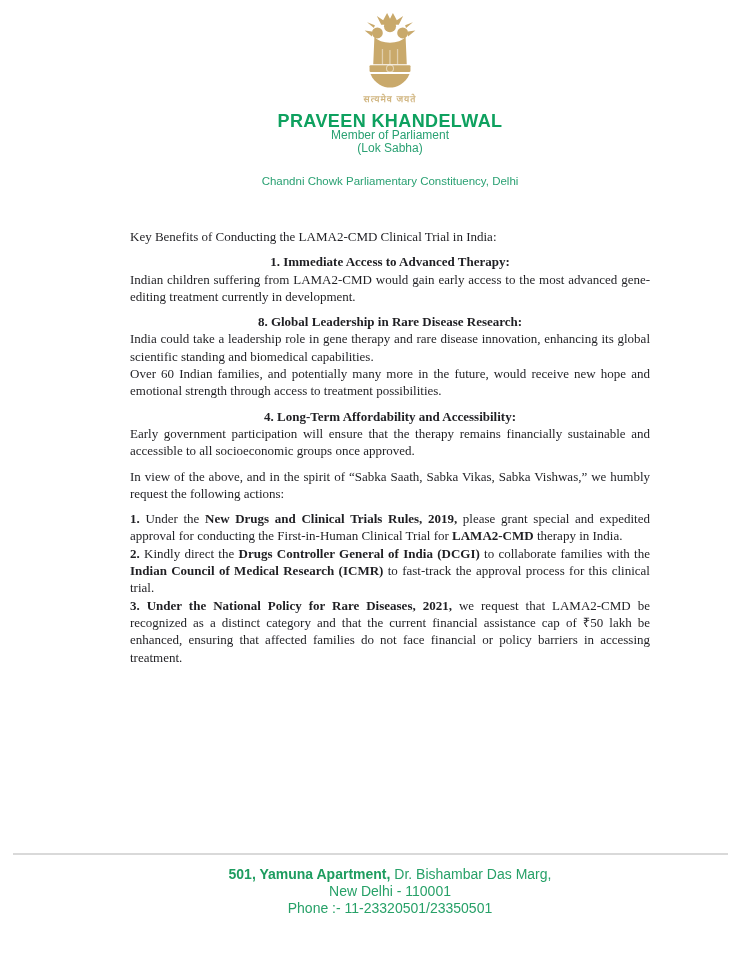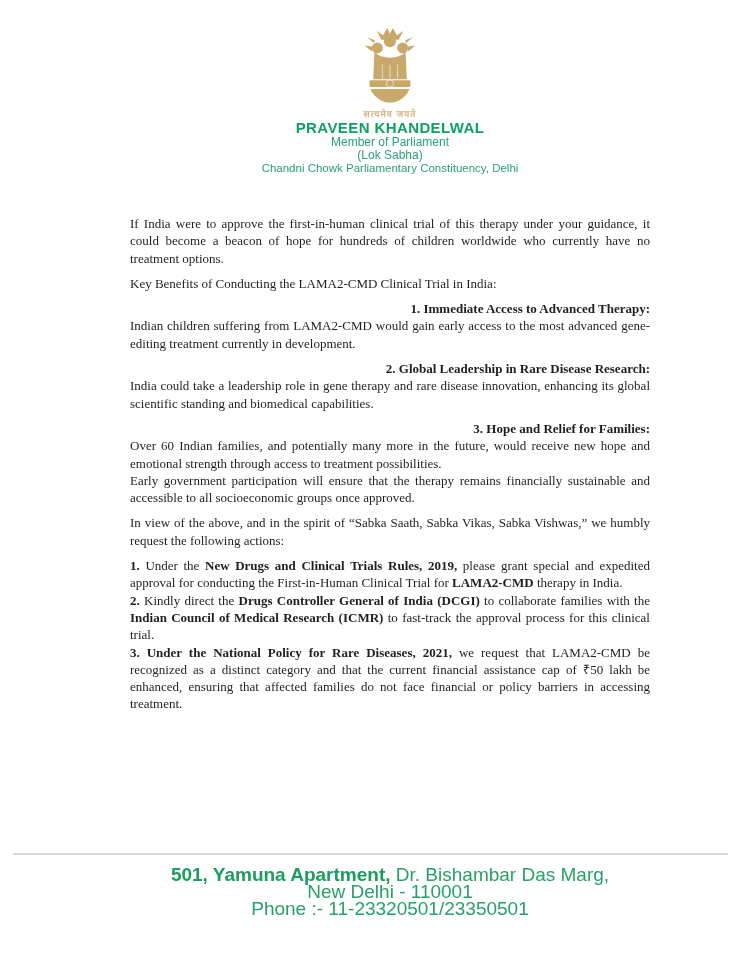--- a/index.html
+++ b/index.html
@@ -5,55 +5,55 @@
   * { margin:0; padding:0; box-sizing:border-box; }
   html,body { background:#ffffff; }
   body {
     width:741px; height:960px; position:relative; overflow:hidden;
     font-family:"Liberation Serif", serif;
   }
   .page { width:741px; height:960px; position:relative; background:#fff; }
 
   
   .letterhead {
-    padding-top:28px; padding-left:39px; 
+    padding-top:13px; padding-left:39px; 
     text-align:center;
     font-family:"Liberation Sans", sans-serif;
   }
   .emblem-wrap { display:inline-block; line-height:0; }
   .emblem-wrap svg { width:60px; height:76px; filter:blur(.3px); }
   .motto {
     color:#c9a96b; font-size:9px; line-height:10px; margin-top:1px;
     font-weight:bold; letter-spacing:1px; opacity:.85;
   }
   .mp-name {
-    margin-top:1px; color:#0ea15f; font-weight:bold; font-size:15px;
+    margin-top:9px; color:#0ea15f; font-weight:bold; font-size:18px;
     letter-spacing:.4px; line-height:16px;
   }
   .mp-sub { color:#2aa173; font-size:12px; line-height:13px; }
-  .mp-constituency { margin-top:0; color:#2aa173; font-size:11.5px; line-height:13px; }
+  .mp-constituency { margin-top:20px; color:#2aa173; font-size:11.5px; line-height:13px; }
 
   
   .letter-body {
     margin:40px 91px 0 130px;
     text-align:justify;
     font-size:13px; line-height:17.3px; color:#1f1f23;
   }
   .letter-body p { margin:0; }
   .letter-body p.sp { margin-top:8px; }
   .letter-body .b { font-weight:bold; }
-  .letter-body p.h { font-weight:bold; text-align:right; }
+  .letter-body p.h { font-weight:bold; text-align:center; }
 
   
   .footer { position:absolute; top:853px; left:0; width:741px; }
   .footer-rule { border:0; border-top:2px solid #d9d9d9; margin:0 13px 11px 13px; }
   .footer-lines {
     padding-left:39px; text-align:center;
     font-family:"Liberation Sans", sans-serif;
-    color:#27a168; font-size:19px; line-height:17px;
+    color:#27a168; font-size:14px; line-height:17px;
   }
   .footer-lines .b { font-weight:bold; color:#1d9c5f; }
 </style>
 </head>
 <body>
 
 <div class="page">
 
   <div class="letterhead">
     <div class="emblem-wrap">
@@ -90,28 +90,27 @@
       </svg>
     </div>
     <div class="motto">सत्यमेव जयते</div>
     <div class="mp-name">PRAVEEN KHANDELWAL</div>
     <div class="mp-sub">Member of Parliament</div>
     <div class="mp-sub">(Lok Sabha)</div>
     <div class="mp-constituency">Chandni Chowk Parliamentary Constituency, Delhi</div>
   </div>
 
   <div class="letter-body">
-      <p class=""><span>If India were to approve the first-in-human clinical trial of this therapy under your guidance, it could become a beacon of hope for hundreds of children worldwide who currently have no treatment options.</span></p>
       <p class=" sp"><span>Key Benefits of Conducting the LAMA2-CMD Clinical Trial in India:</span></p>
       <p class="h sp"><span class="b">1. Immediate Access to Advanced Therapy:</span></p>
       <p class=""><span>Indian children suffering from LAMA2-CMD would gain early access to the most advanced gene-editing treatment currently in development.</span></p>
-      <p class="h sp"><span class="b">2. Global Leadership in Rare Disease Research:</span></p>
+      <p class="h sp"><span class="b">8. Global Leadership in Rare Disease Research:</span></p>
       <p class=""><span>India could take a leadership role in gene therapy and rare disease innovation, enhancing its global scientific standing and biomedical capabilities.</span></p>
-      <p class="h sp"><span class="b">3. Hope and Relief for Families:</span></p>
       <p class=""><span>Over 60 Indian families, and potentially many more in the future, would receive new hope and emotional strength through access to treatment possibilities.</span></p>
+      <p class="h sp"><span class="b">4. Long-Term Affordability and Accessibility:</span></p>
       <p class=""><span>Early government participation will ensure that the therapy remains financially sustainable and accessible to all socioeconomic groups once approved.</span></p>
       <p class=" sp"><span>In view of the above, and in the spirit of “Sabka Saath, Sabka Vikas, Sabka Vishwas,” we humbly request the following actions:</span></p>
       <p class=" sp"><span class="b">1.</span><span> Under the </span><span class="b">New Drugs and Clinical Trials Rules, 2019,</span><span> please grant special and expedited approval for conducting the First-in-Human Clinical Trial for </span><span class="b">LAMA2-CMD</span><span> therapy in India.</span></p>
       <p class=""><span class="b">2.</span><span> Kindly direct the </span><span class="b">Drugs Controller General of India (DCGI)</span><span> to collaborate families with the </span><span class="b">Indian Council of Medical Research (ICMR)</span><span> to fast-track the approval process for this clinical trial.</span></p>
       <p class=""><span class="b">3. Under the National Policy for Rare Diseases, 2021,</span><span> we request that LAMA2-CMD be recognized as a distinct category and that the current financial assistance cap of ₹50 lakh be enhanced, ensuring that affected families do not face financial or policy barriers in accessing treatment.</span></p>
     </div>
 
   <div class="footer">
     <hr class="footer-rule">
     <div class="footer-lines">

